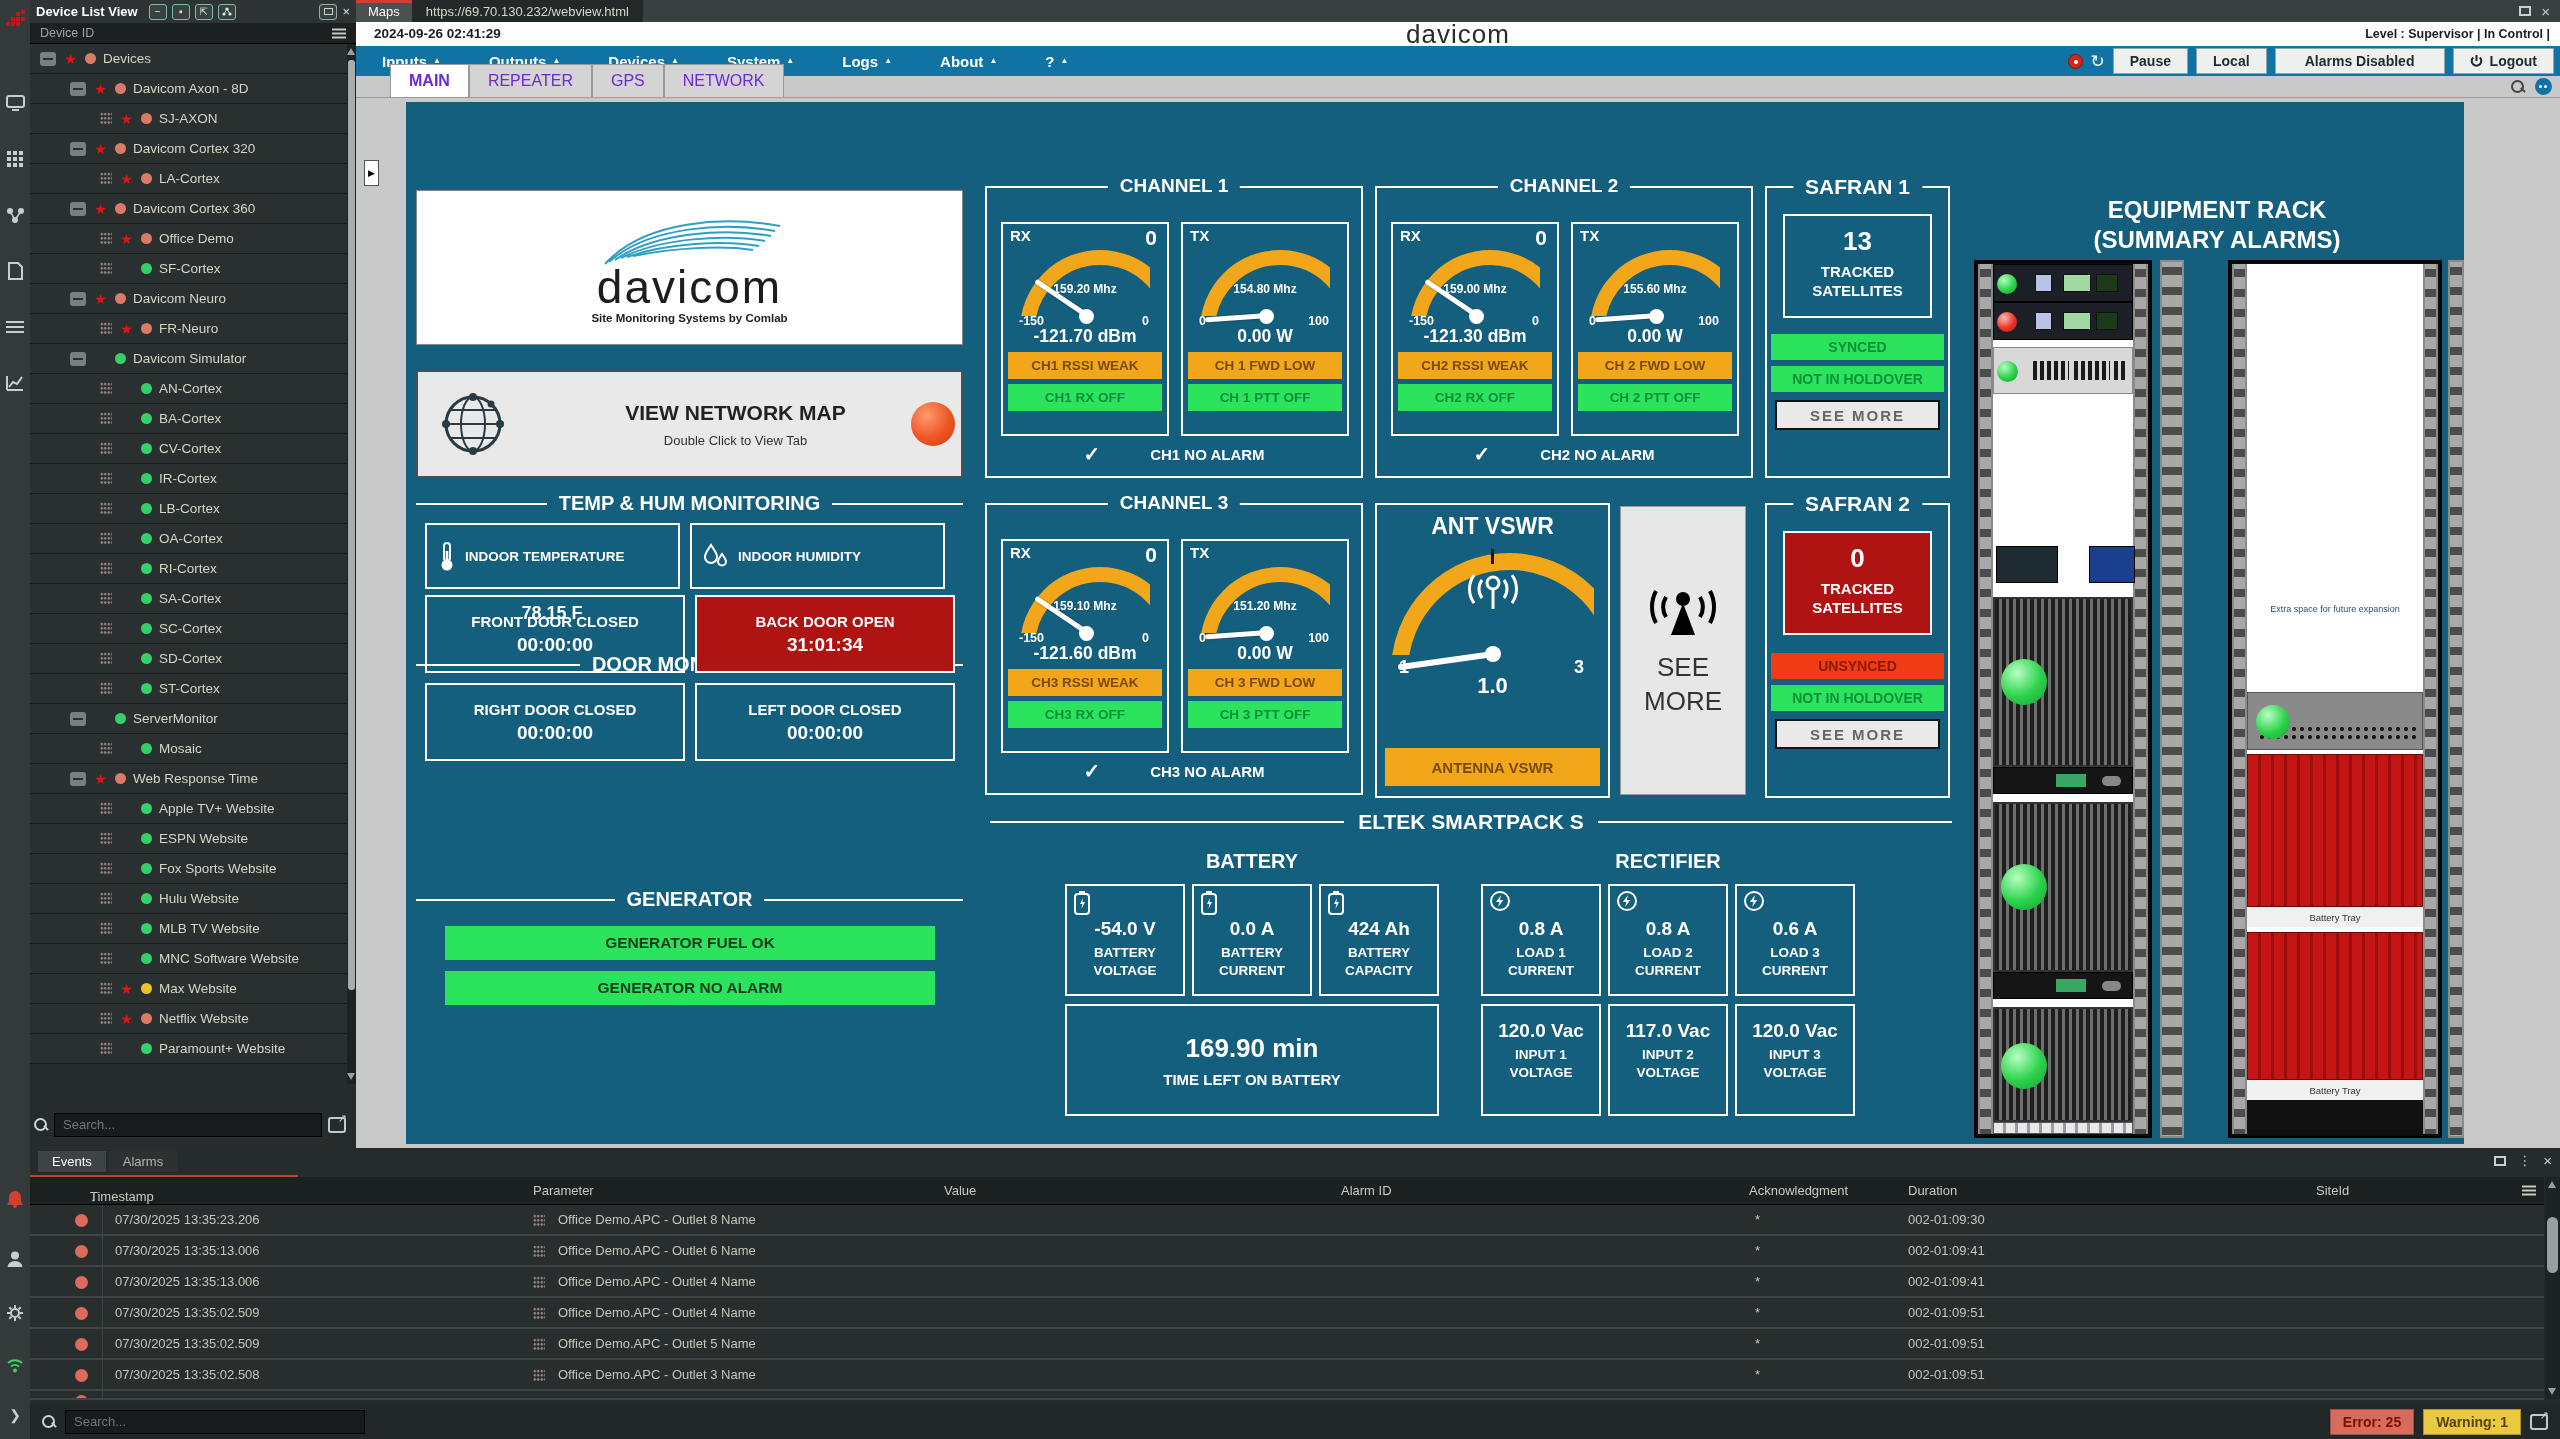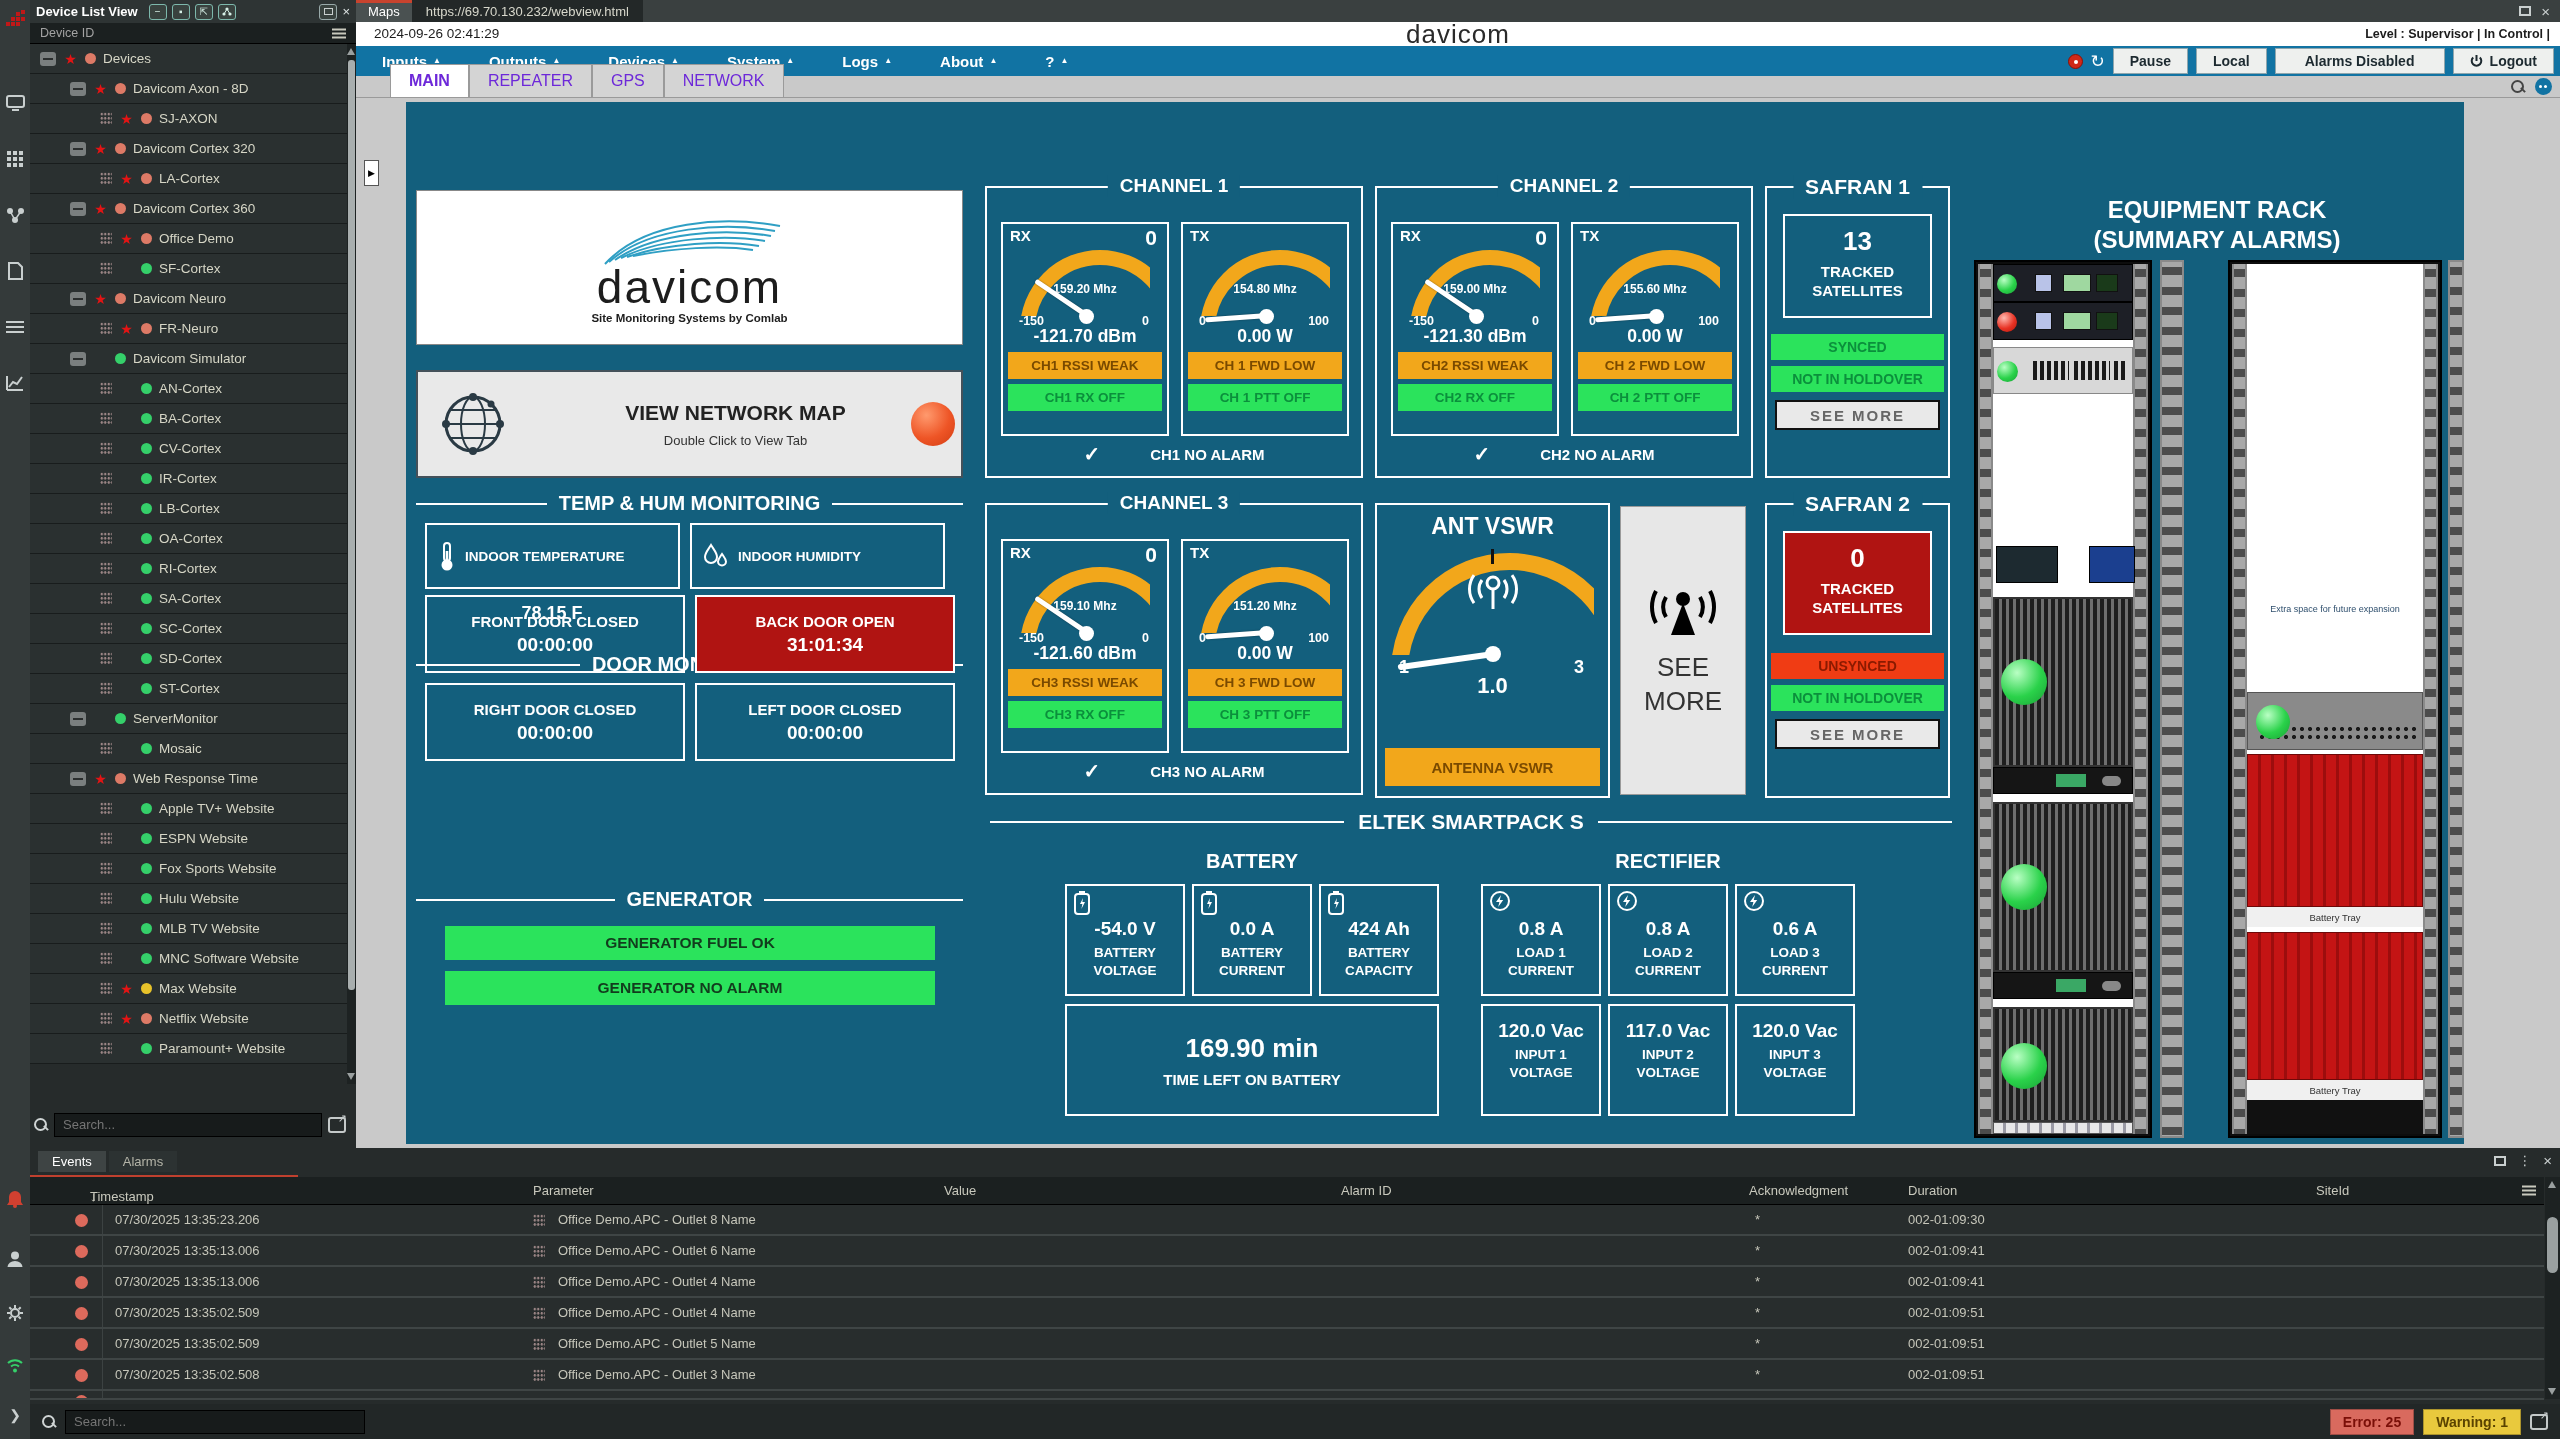--- a/index.html
+++ b/index.html
@@ -43,21 +43,21 @@
 .extic::after{content:"↗";position:absolute;right:-3px;top:-7px;font-size:11px;color:#c4c9c9}
 
 #topbar{position:absolute;left:356px;top:0;width:2204px;height:22px;background:#3a4040;display:flex;align-items:stretch;font-size:13px}
 .mtab{position:relative;background:#4a5151;padding:0 12px;display:flex;align-items:center;color:#fff}
 .mtab::before{content:"";position:absolute;left:0;right:0;top:0;height:3px;background:#c8432e}
 .urlbox{background:#232828;padding:0 14px;display:flex;align-items:center;color:#d8d8cc}
 #topbar .sp{flex:1}
 .winic{display:flex;align-items:center;gap:10px;padding:0 10px;color:#c9cfcf}
 .sqic{width:12px;height:10px;border:2px solid #c9cfcf}
 #whitebar{position:absolute;left:356px;top:22px;width:2204px;height:24px;background:#fff;color:#1c1c1c}
-#ts{position:absolute;left:18px;top:4px;font-size:13.5px;font-weight:normal}
+#ts{position:absolute;left:18px;top:4px;font-size:13.5px;font-weight:bold}
 #brand{position:absolute;left:50%;top:-3px;transform:translateX(-50%);font-size:26px;letter-spacing:1px;color:#2a2a2a}
 #lvl{position:absolute;right:10px;top:5px;font-size:12.5px;font-weight:bold}
 #menubar{position:absolute;left:356px;top:46px;width:2204px;height:30px;background:#1173a3;display:flex;align-items:center}
 #menus{display:flex;gap:48px;padding-left:26px;font-size:15px;font-weight:bold}
 .mitem{display:flex;gap:6px;align-items:center;white-space:nowrap}
 .mitem .car{font-size:8px;transform:translateY(-1px)}
 #mright{position:absolute;right:6px;top:2px;display:flex;gap:8px;align-items:center}
 .redic{width:15px;height:15px;border-radius:50%;background:#d02818;border:1px solid #8a1208;position:relative}
 .redic::after{content:"";position:absolute;left:5px;top:5px;width:4px;height:4px;border-radius:50%;background:#fff}
 .refic{color:#fff;font-size:17px;line-height:1}

